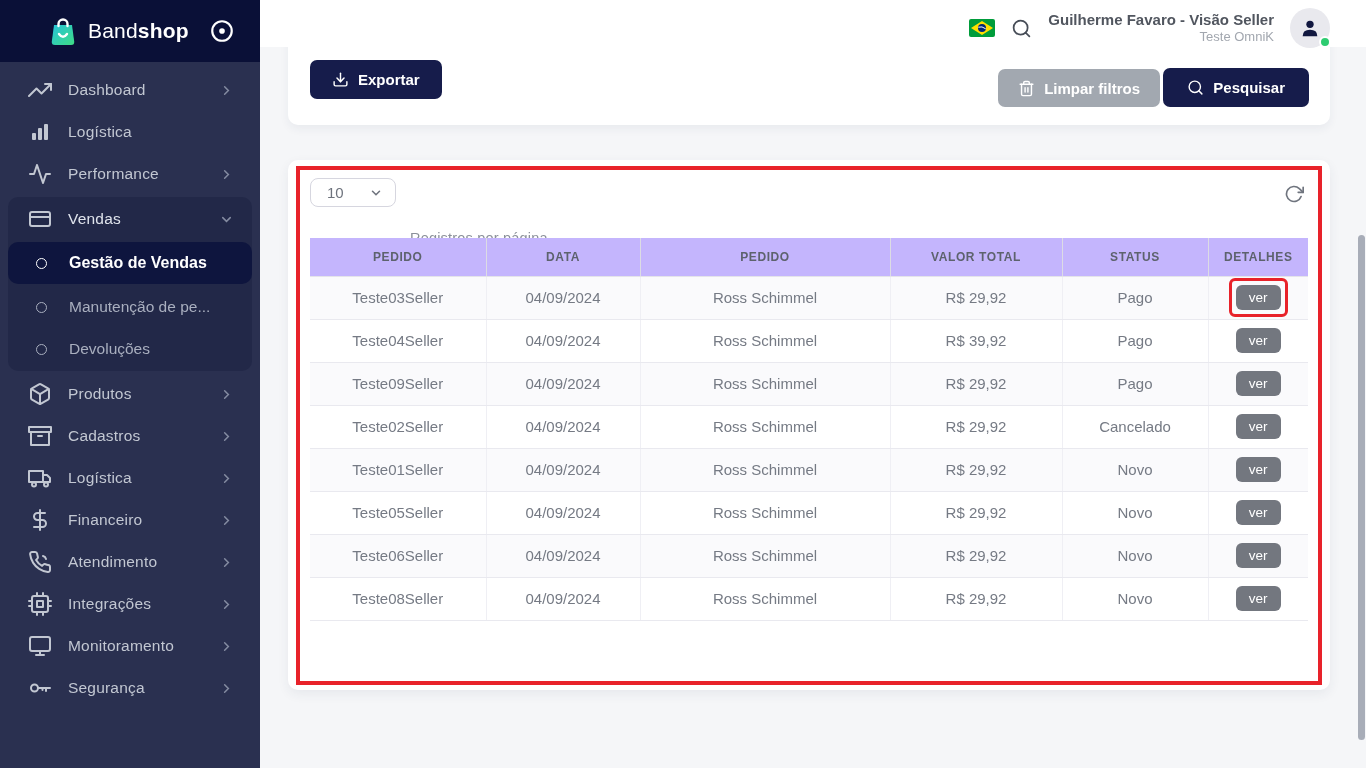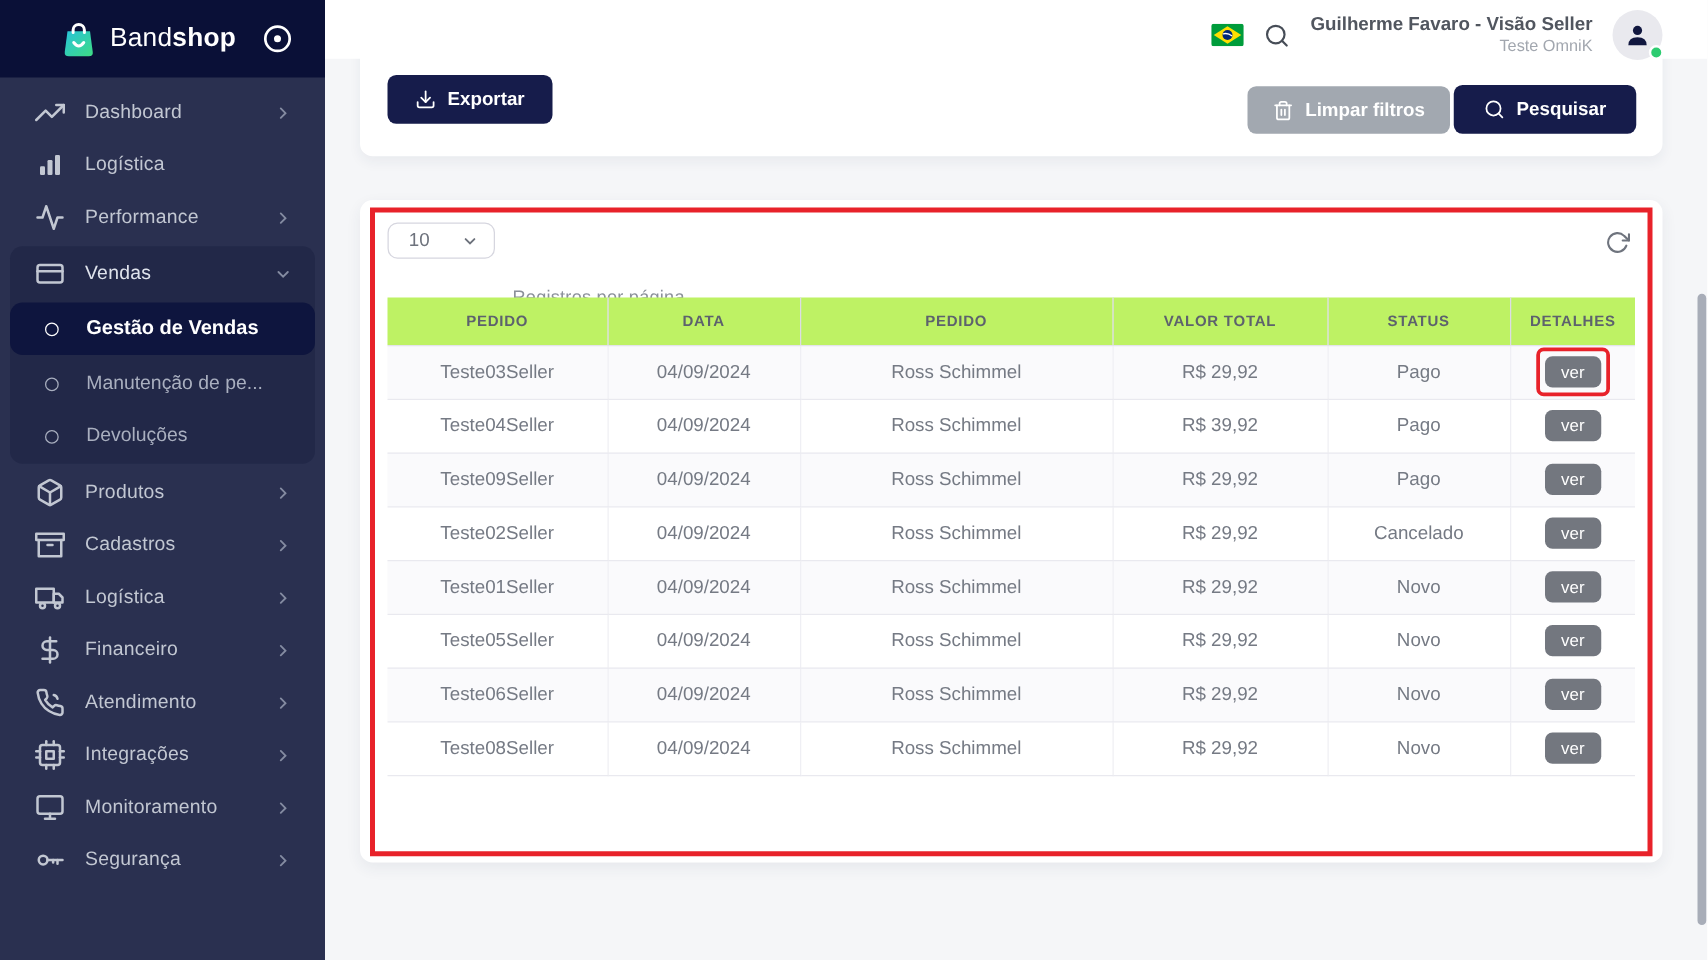--- a/index.html
+++ b/index.html
@@ -56,21 +56,21 @@
   .annotation-frame { position:absolute; left:8px; top:6px; right:8px; bottom:5px;
                 border:4px solid #e8222a; pointer-events:none; z-index:10; }
   .pagesize-select { position:absolute; left:22px; top:18px; width:86px; height:29px; border:1px solid #d6d6df;
                 border-radius:8px; display:flex; align-items:center; padding:0 12px 0 16px; color:#6e737d;
                 font-size:15px; cursor:pointer; justify-content:space-between; background:#fff; }
   .pagesize-select svg { width:14px; height:14px; color:#6e737d; }
   .pagesize-label { position:absolute; left:122px; top:30px; font-size:14.5px; color:#8b909a; letter-spacing:.2px;margin-top:40px; }
   .refresh-btn { position:absolute; right:26px; top:24px; width:20px; height:20px; color:#6f747e; cursor:pointer; }
 
   table.data { position:absolute; left:22px; top:78px; width:998px; border-collapse:collapse; table-layout:fixed; }
-  table.data th { background:#bef264; height:38px; font-size:12px; font-weight:700; letter-spacing:.6px;
+  table.data th { background:#c4b5fd; height:38px; font-size:12px; font-weight:700; letter-spacing:.6px;
                   color:#5d626d; border-right:1px solid #dcdce4; border-bottom:1px solid #e4e4ea;margin-top:22px; }
   table.data th:last-child { border-right:none; }
   table.data td { height:43px; text-align:center; font-size:15px; color:#757a84;
                   border-right:1px solid #efeff4; border-bottom:1px solid #e9e9ef; }
   table.data td:last-child { border-right:none; }
   table.data tr.striped td { background:#fafafc; }
   .ver-btn { background:#73777f; color:#fff; border:none; border-radius:6px; font-family:inherit;
              font-size:13.5px; padding:6px 13px; cursor:pointer; line-height:1; }
   .ver-wrap { display:inline-block; padding:4px; border:3px solid transparent; border-radius:6px; }
   .ver-wrap.highlight { border-color:#e8222a; }

